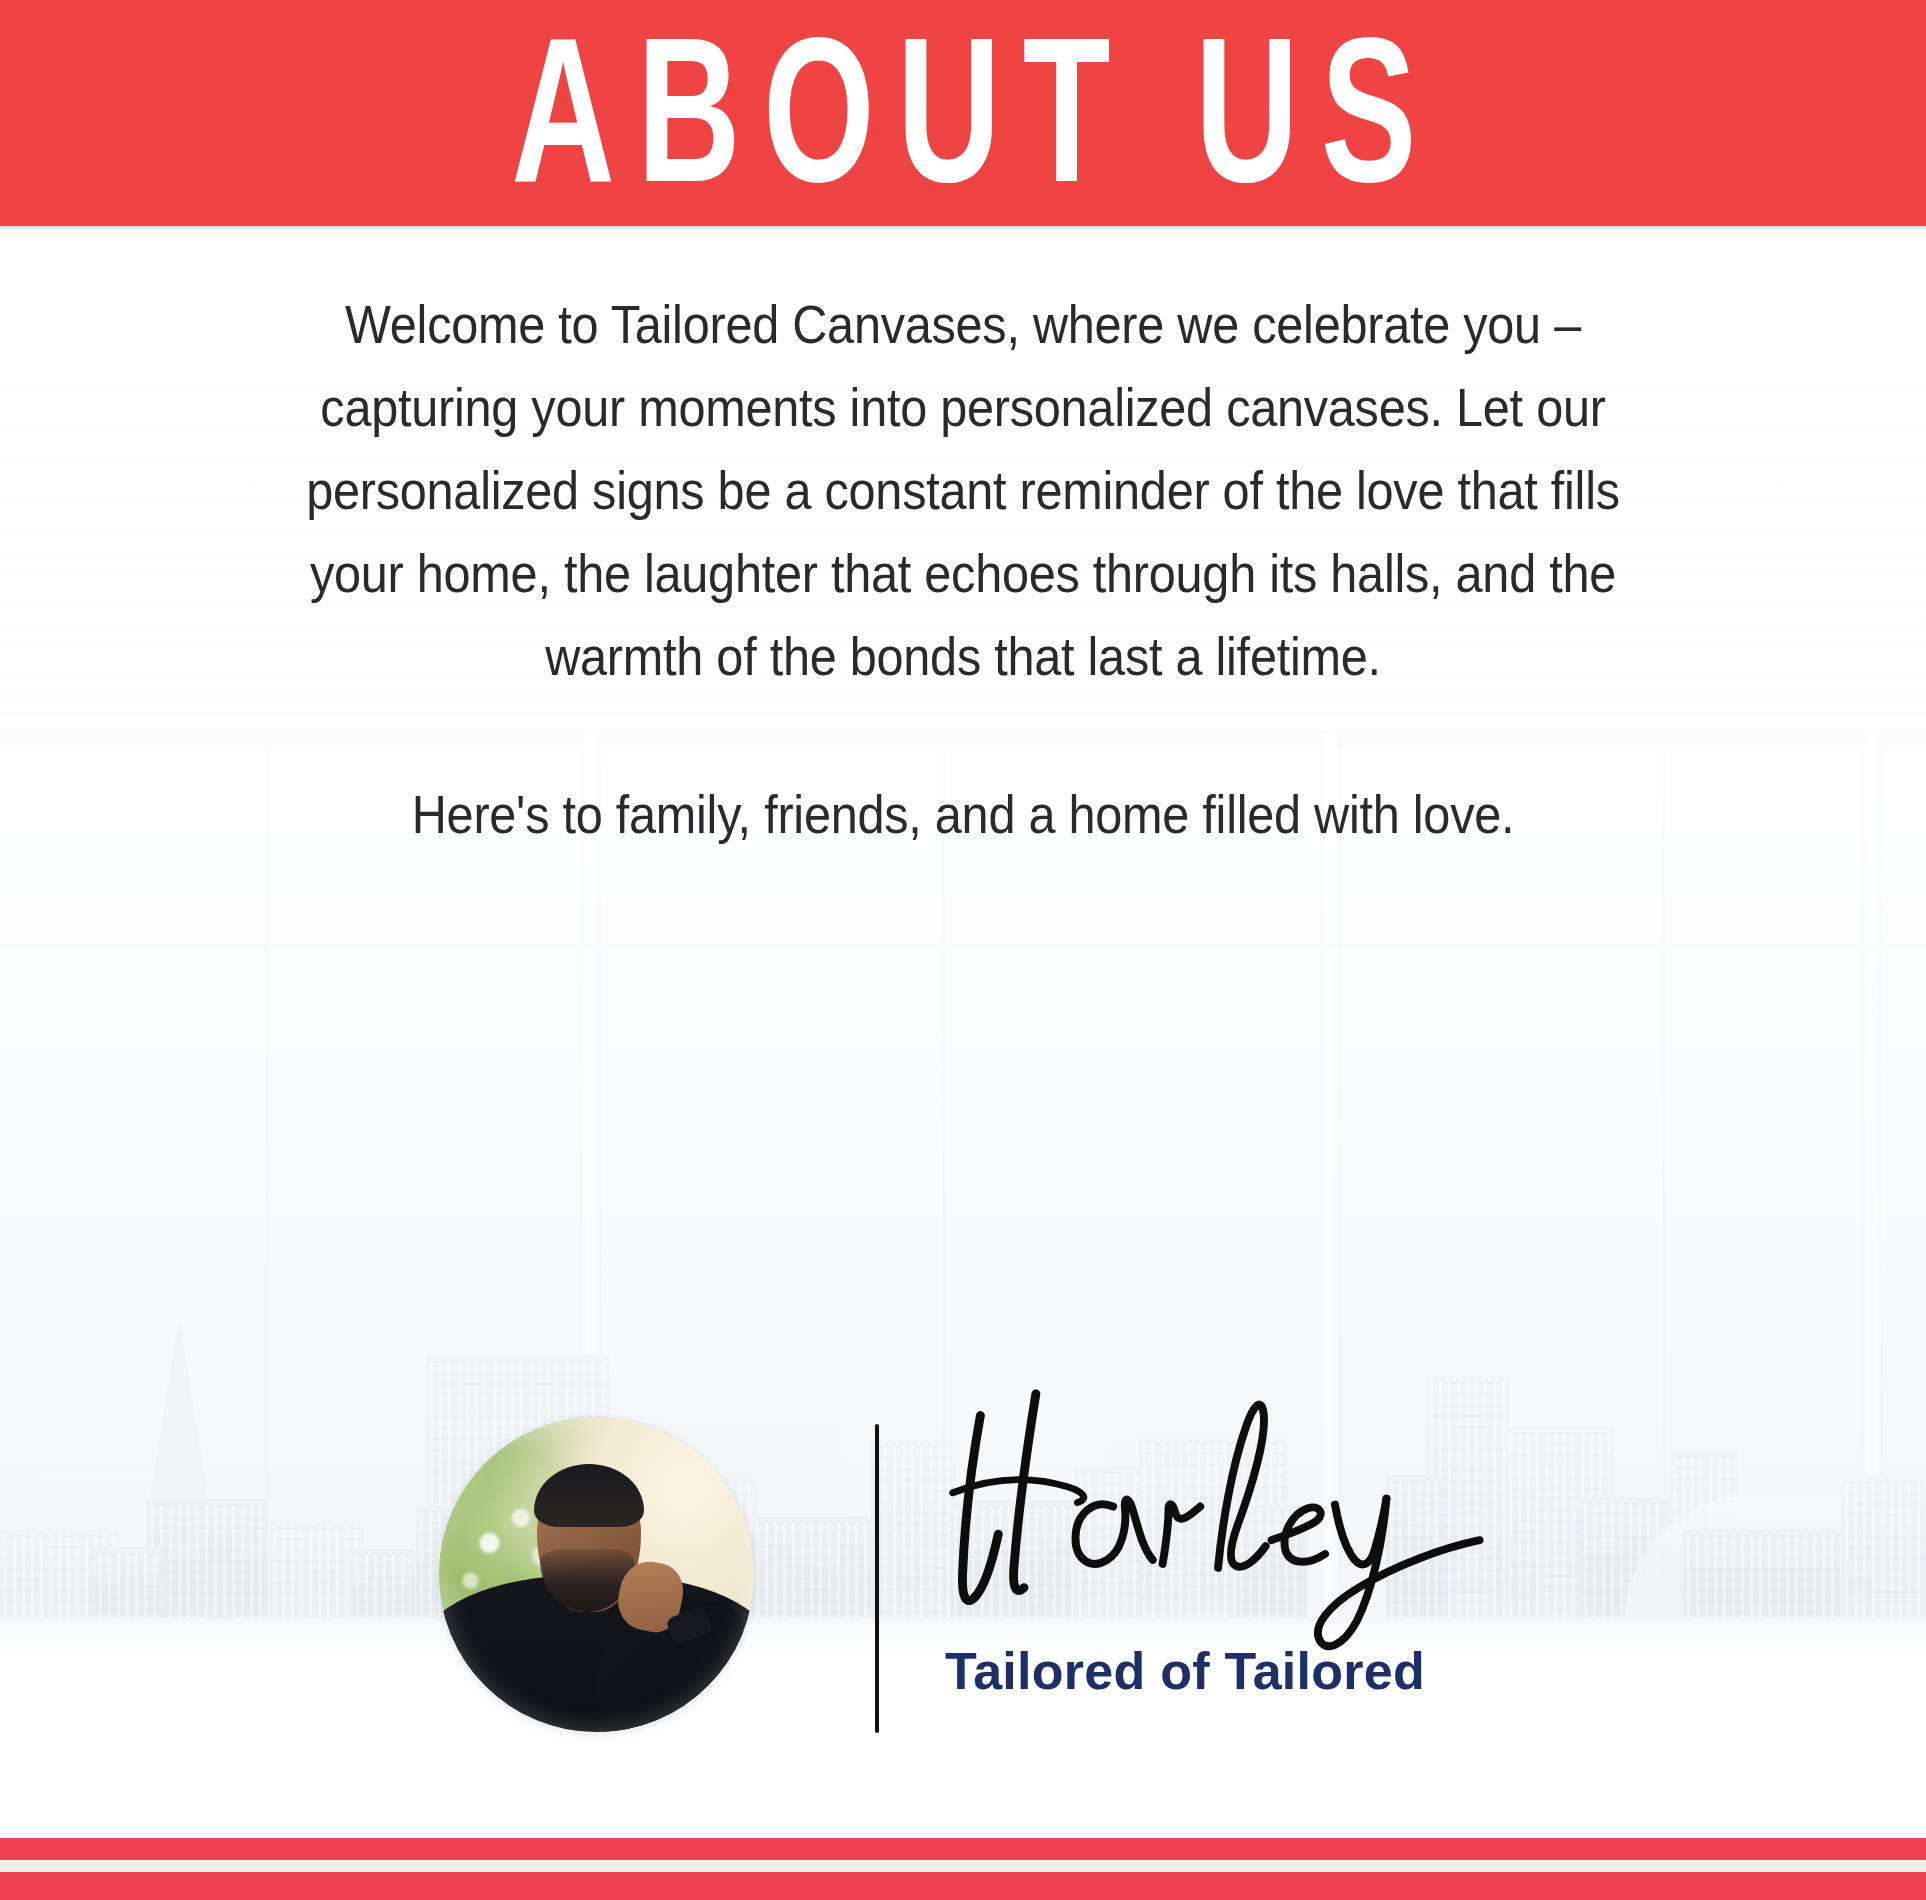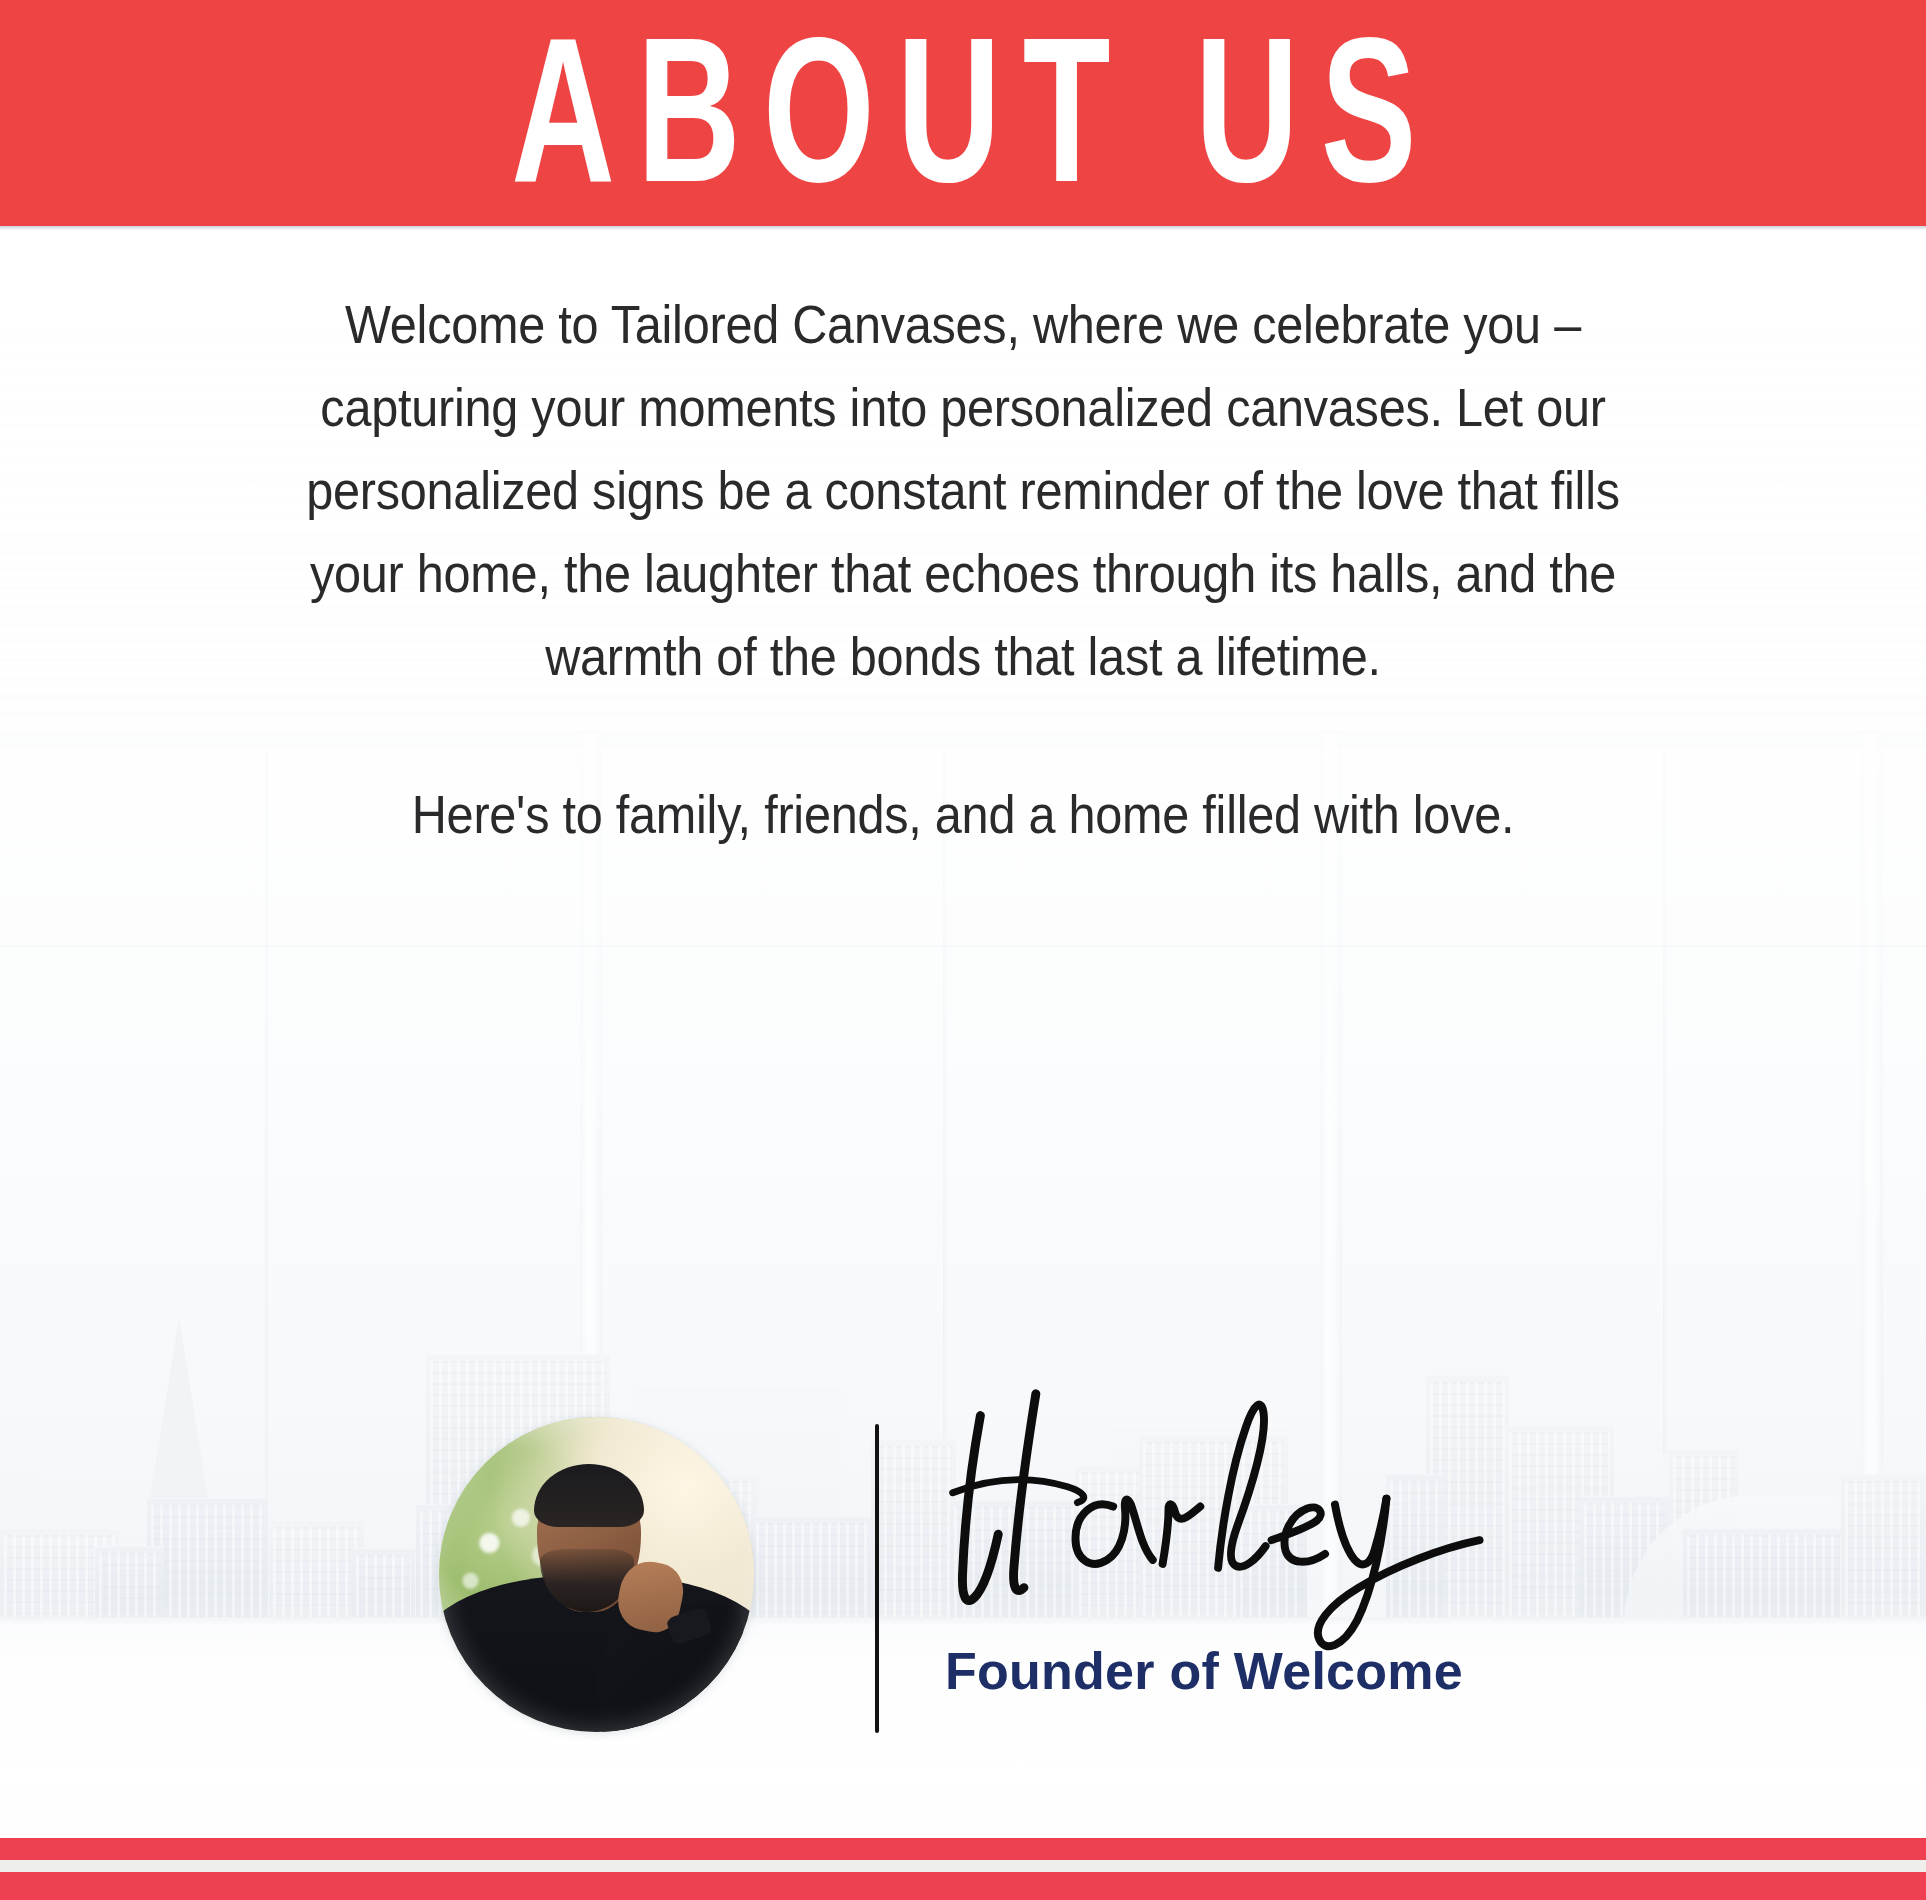--- a/index.html
+++ b/index.html
@@ -560,21 +560,21 @@
 
         <path d="M420 130 C 424 152, 430 174, 440 186 C 448 195, 456 190, 460 176
                  C 466 156, 470 136, 472 124" stroke-width="8"></path>
         <path d="M472 124 C 468 168, 458 216, 442 248 C 428 274, 410 280, 404 266
                  C 398 252, 414 232, 444 214 C 480 192, 528 174, 566 166" stroke-width="8"></path>
       </g>
     </svg>
   </div>
 
   <div class="founder-line">
-    <div>Founder of Welcome</div>
+    <div>Tailored of Tailored</div>
   </div>
 
   <div class="red-bar-1"></div>
   <div class="red-gap"></div>
   <div class="red-bar-2"></div>
 
 </div>
 
 
 </body></html>

